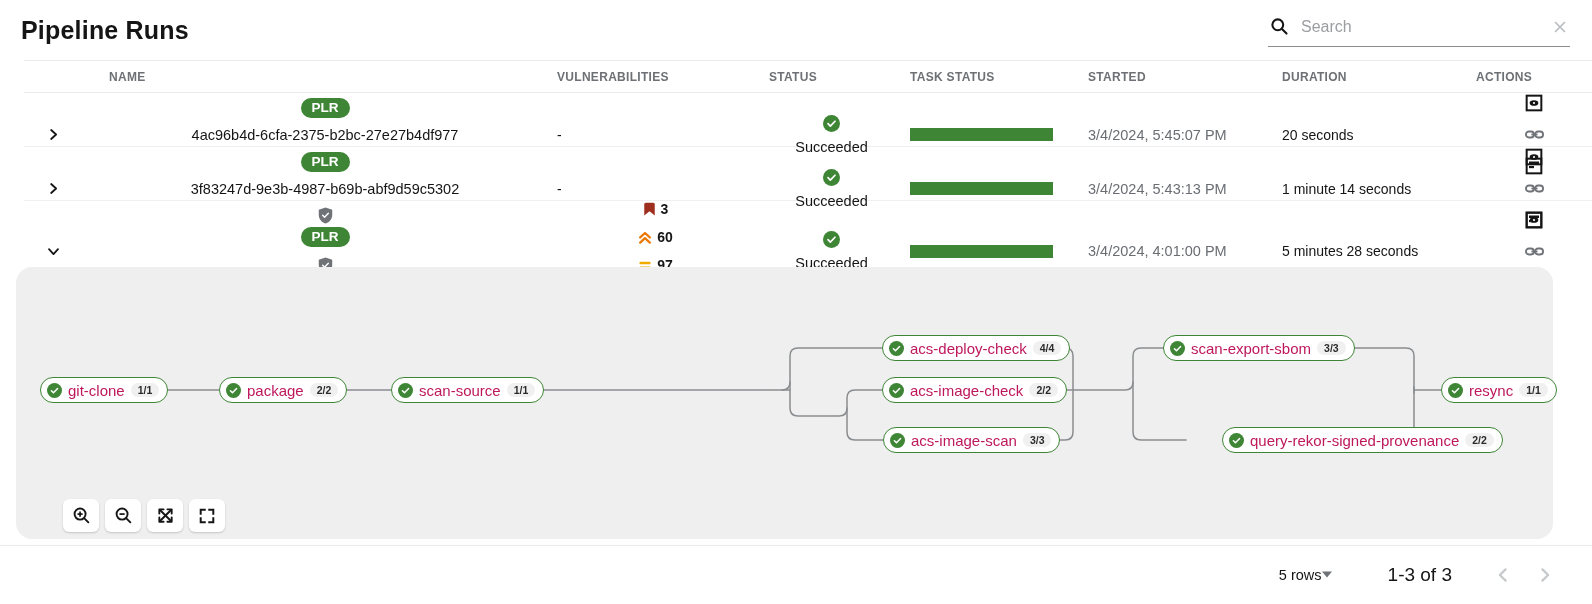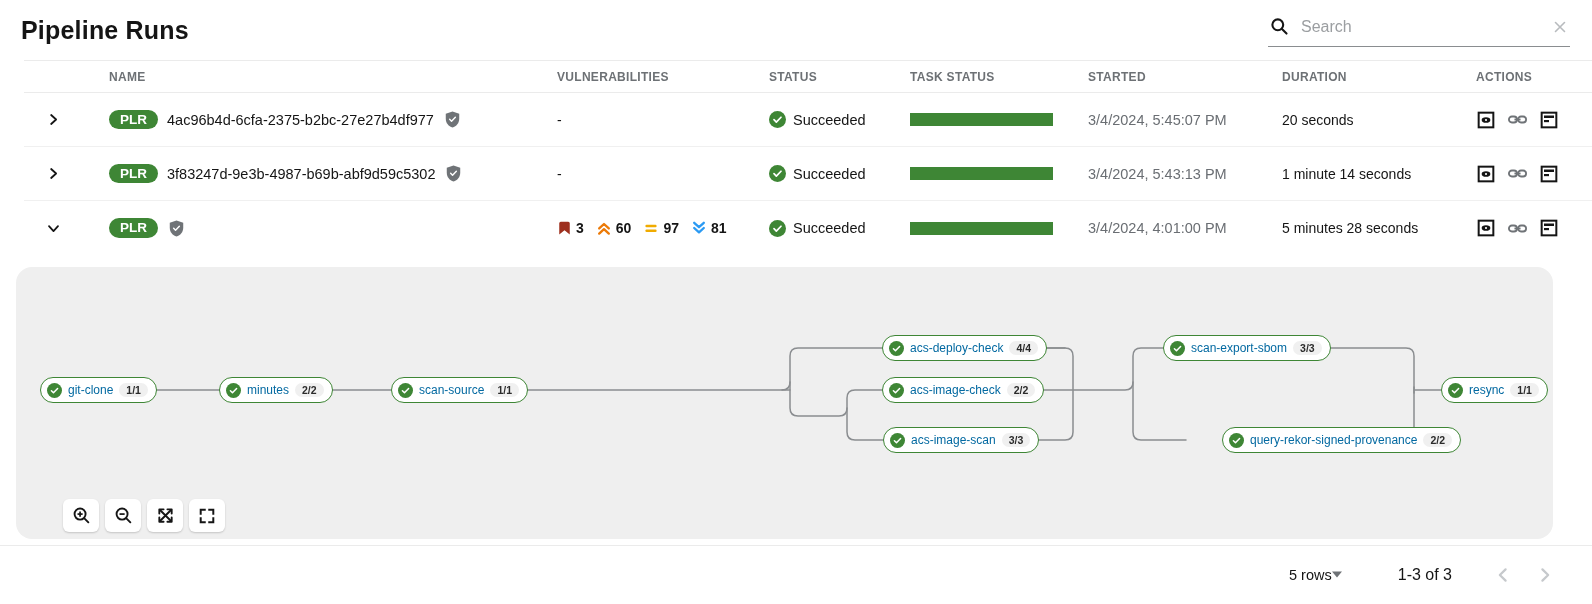--- a/index.html
+++ b/index.html
@@ -19,48 +19,48 @@
   .thead, .trow {
     display:grid;
     grid-template-columns: 69px 448px 212px 141px 178px 194px 194px auto;
     align-items:center;
     margin-left:24px;
   }
   .thead { height:33px; border-top:1px solid #ebebeb; border-bottom:1px solid #ebebeb; }
   .th { font-size:12px; font-weight:700; color:#6d7175; padding-left:16px; letter-spacing:.3px; }
   .trow { height:54px; border-bottom:1px solid #f0f0f0; }
   .trow.expanded { border-bottom:none; }
-  .cell { padding-left:16px; font-size:14px; }
+  .cell { padding-left:16px; font-size:14px;flex-direction:column; }
   .expand-cell { padding-left:22px; display:flex; align-items:center; }
   .name-cell { display:flex; align-items:center; gap:9px; }
   .plr-badge { background:#3e8635; color:#fff; font-weight:700; font-size:13.5px; padding:3px 11px; border-radius:13px; line-height:1; }
   .run-name { font-size:14.5px; }
   .status-cell { display:flex; align-items:center; gap:7px; font-size:14.5px; }
   .bar { width:143px; height:13px; background:#3e8635; margin-left:16px; }
   .started-cell { color:#6a6e73; font-size:14.5px; }
   .actions-cell { display:flex; align-items:center; gap:11px; }
   .vuln-group { display:flex; align-items:center; gap:12px; }
   .vuln-item { display:flex; align-items:center; gap:4px; }
   .vuln-count { font-weight:700; font-size:14px; }
   
   .expanded-region { padding:12px 39px 6px 16px; }
   .panel { position:relative; width:1537px; height:272px; background:#efefef; border-radius:16px; }
   .connectors { position:absolute; left:0; top:0; }
   .task-node {
     position:absolute; height:26px; background:#fff; border:1.5px solid #3e8635; border-radius:13.5px;
     display:flex; align-items:center; gap:6px; padding:0 8px 0 6px; white-space:nowrap;
   }
-  .node-label { font-size:12px; color:#0369a1; }
+  .node-label { font-size:15px; color:#be185d; }
   .node-badge { background:#f0f0f0; border-radius:9px; font-size:10.5px; font-weight:700; color:#2b2b2b; padding:2px 7px; line-height:1; }
   .graph-controls { position:absolute; left:47px; top:232px; display:flex; gap:6px; }
   .gbtn { width:36px; height:33px; background:#fff; border:none; border-radius:6px; box-shadow:0 1px 2px rgba(0,0,0,.18); display:flex; align-items:center; justify-content:center; cursor:pointer; }
   
   .footer { border-top:1px solid #ebebeb; height:58px; display:flex; align-items:center; justify-content:flex-end; gap:0; padding-right:38px; }
   .rows-select { display:flex; align-items:center; font-size:14.5px; cursor:pointer; }
-  .range-label { font-size:16px; margin-left:56px; }
+  .range-label { font-size:19px; margin-left:56px; }
   .pager { display:flex; align-items:center; gap:24px; margin-left:42px; }
 </style>
 </head>
 <body>
 
 <div class="topbar">
   <div class="page-title">Pipeline Runs</div>
   <div class="searchbox">
     <span style="display:flex">
       <svg width="19" height="19" viewBox="0 0 20 20">
@@ -321,21 +321,21 @@
       <span class="node-label">git-clone</span>
       <span class="node-badge">1/1</span>
     </div>
     <div class="task-node" style="left:203px;top:110px">
       <span style="display:flex">
           <svg width="15" height="15" viewBox="0 0 16 16">
             <circle cx="8" cy="8" r="8" fill="#3e8635"></circle>
             <path d="M4.7 8.2 l2.2 2.2 4.4 -4.5" fill="none" stroke="#fff" stroke-width="1.6" stroke-linecap="round" stroke-linejoin="round"></path>
           </svg>
         </span>
-      <span class="node-label">minutes</span>
+      <span class="node-label">package</span>
       <span class="node-badge">2/2</span>
     </div>
     <div class="task-node" style="left:375px;top:110px">
       <span style="display:flex">
           <svg width="15" height="15" viewBox="0 0 16 16">
             <circle cx="8" cy="8" r="8" fill="#3e8635"></circle>
             <path d="M4.7 8.2 l2.2 2.2 4.4 -4.5" fill="none" stroke="#fff" stroke-width="1.6" stroke-linecap="round" stroke-linejoin="round"></path>
           </svg>
         </span>
       <span class="node-label">scan-source</span>

